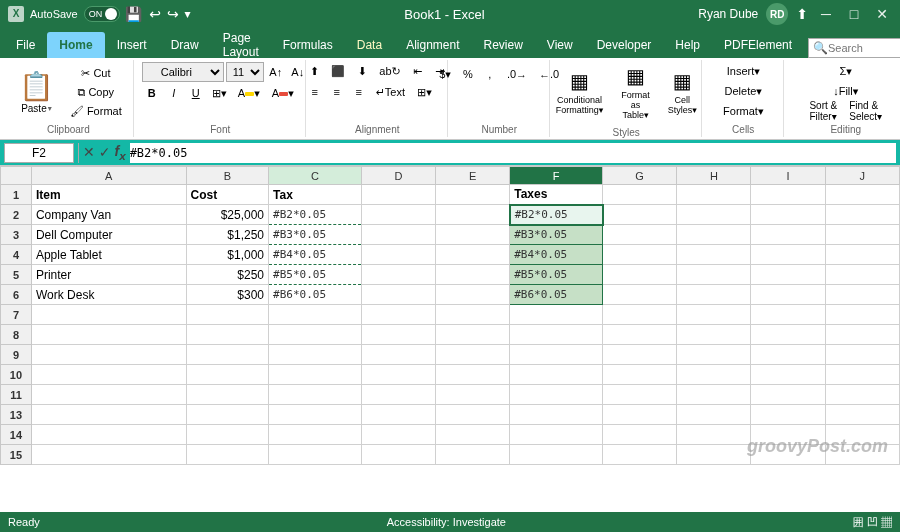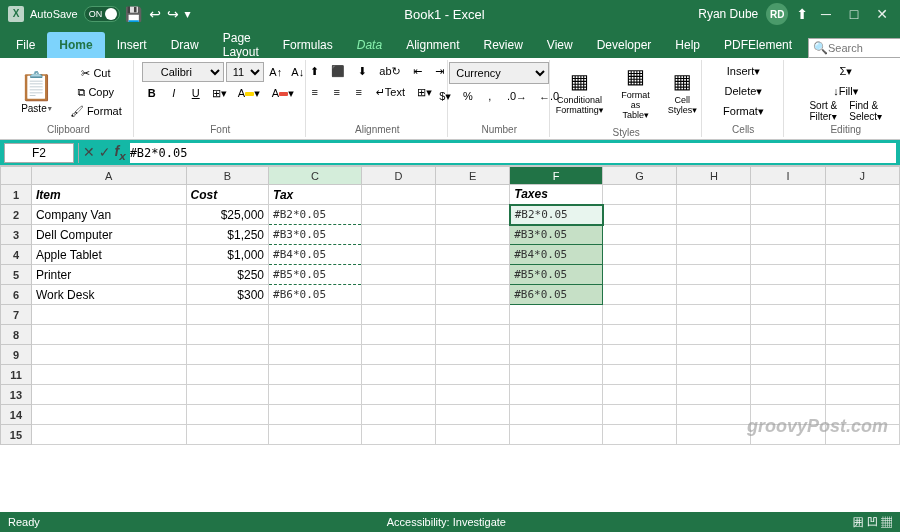--- a/index.html
+++ b/index.html
@@ -206,21 +206,21 @@
       user-select: none;
     }
     .cell {
       border: 1px solid #d0d0d0;
       height: 20px;
       padding: 0 4px;
       font-size: 12px;
       white-space: nowrap;
       vertical-align: middle;
     }
-    .cell.header-cell { font-weight: bold; font-style: italic; }
+    .cell.header-cell { font-weight: bold; }
     .cell.number { text-align: right; }
     .cell.dashed-border { border: 1px dashed #217346; }
     .cell.selected-cell { background: #e8f5ee; border: 2px solid #217346; }
     .cell.formula-cell { color: #333; font-family: 'Consolas', monospace; font-size: 11px; }
     .cell.formula-selected { background: #c6e0c6; border: 1px solid #217346; }
 
     
     .paste-ctrl {
       position: absolute;
       background: #fff;
@@ -337,21 +337,21 @@
   </div>
 </div>
 
 <div class="ribbon-tabs">
   <div class="ribbon-tab" style="color:#fff;">File</div>
   <div class="ribbon-tab active">Home</div>
   <div class="ribbon-tab" style="color:#fff;">Insert</div>
   <div class="ribbon-tab" style="color:#fff;">Draw</div>
   <div class="ribbon-tab" style="color:#fff;">Page Layout</div>
   <div class="ribbon-tab" style="color:#fff;">Formulas</div>
-  <div class="ribbon-tab" style="color:#86efac;font-style:italic;">Data</div>
+  <div class="ribbon-tab" style="color:#fef9c3;">Data</div>
   <div class="ribbon-tab" style="color:#fff;">Alignment</div>
   <div class="ribbon-tab" style="color:#fff;">Review</div>
   <div class="ribbon-tab" style="color:#fff;">View</div>
   <div class="ribbon-tab" style="color:#fff;">Developer</div>
   <div class="ribbon-tab" style="color:#fff;">Help</div>
   <div class="ribbon-tab" style="color:#fff;">PDFElement</div>
   <div style="flex:1;"></div>
   <div class="search-box">
     <span style="font-size:12px;color:#666;">🔍</span>
     <input type="text" class="search-input" placeholder="Search" style="">
@@ -421,25 +421,20 @@
         <span class="ribbon-btn-small">≡</span>
         <span class="ribbon-btn-small">≡</span>
         <span class="ribbon-btn-small">↵Text</span>
         <span class="ribbon-btn-small">⊞▾</span>
       </div>
     </div>
     <div class="ribbon-group-label">Alignment</div>
   </div>
 
   <div class="ribbon-group number-group">
-    <select class="number-format-select">
-      <option>Currency</option>
-      <option>General</option>
-      <option>Number</option>
-    </select>
     <div class="number-btns-row" style="margin-top:3px;">
       <span class="ribbon-btn-small">$▾</span>
       <span class="ribbon-btn-small">%</span>
       <span class="ribbon-btn-small">,</span>
       <span class="ribbon-btn-small">.0→</span>
       <span class="ribbon-btn-small">←.0</span>
     </div>
     <div class="ribbon-group-label">Number</div>
   </div>
 
@@ -638,20 +633,33 @@
           <td class="cell"></td>
           <td class="cell"></td>
           <td class="cell"></td>
           <td class="cell"></td>
           <td class="cell"></td>
           <td class="cell"></td>
           <td class="cell"></td>
           <td class="cell"></td>
         </tr>
         <tr>
+          <th class="row-num">10</th>
+          <td class="cell"></td>
+          <td class="cell"></td>
+          <td class="cell"></td>
+          <td class="cell"></td>
+          <td class="cell"></td>
+          <td class="cell"></td>
+          <td class="cell"></td>
+          <td class="cell"></td>
+          <td class="cell"></td>
+          <td class="cell"></td>
+        </tr>
+        <tr>
           <th class="row-num">11</th>
           <td class="cell"></td>
           <td class="cell"></td>
           <td class="cell"></td>
           <td class="cell"></td>
           <td class="cell"></td>
           <td class="cell"></td>
           <td class="cell"></td>
           <td class="cell"></td>
           <td class="cell"></td>

